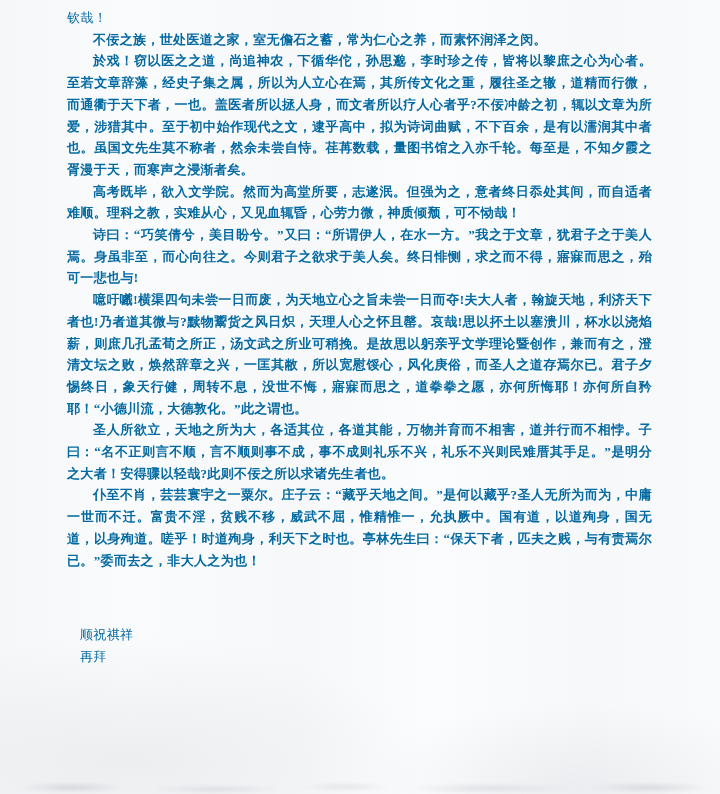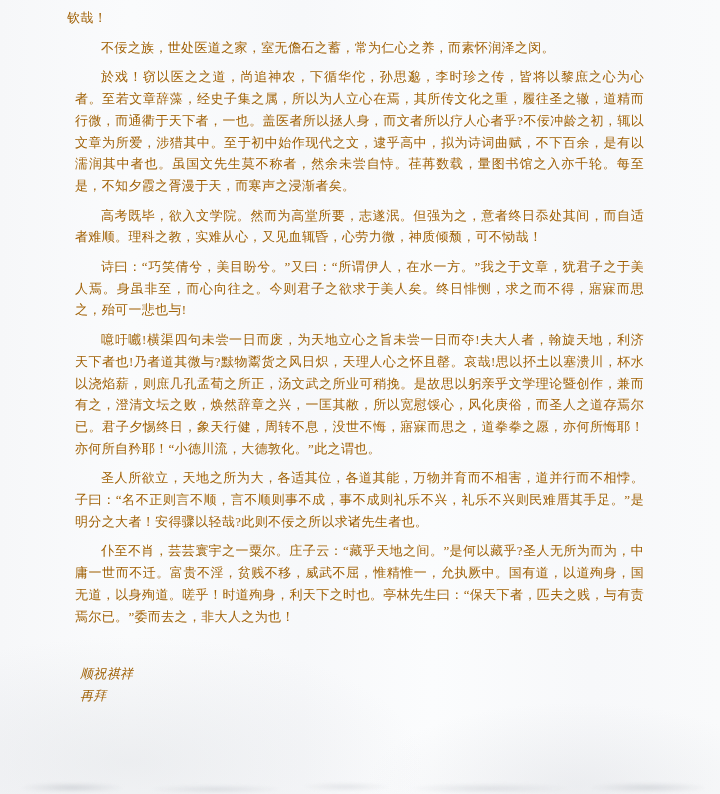--- a/index.html
+++ b/index.html
@@ -12,38 +12,38 @@
       radial-gradient(ellipse 420px 180px at 18% 96%, rgba(210,213,218,0.35), rgba(210,213,218,0) 70%),
       radial-gradient(ellipse 300px 120px at 80% 99%, rgba(208,211,216,0.30), rgba(208,211,216,0) 70%),
       linear-gradient(90deg, #f6f7f9 0%, #fafbfc 18%, #f7f8fa 42%, #fbfcfd 60%, #f7f8fa 82%, #f9fafb 100%);
     font-family: "Liberation Serif", "DejaVu Serif", serif;
   }
   .page {
     position: absolute;
     top: 7px;
     left: 67px;
     width: 585px;
-    color: #a16207;
+    color: #0369a1;
     font-size: 13px;
     line-height: 21.7px;
     letter-spacing: 0.35px;
     text-align: justify;
   }
   .para {
-    margin: 8px;
+    margin: 0;
     text-indent: 2em;
+    font-weight: bold;
   }
   .salutation {
     margin: 0;
     text-indent: 0;
   }
   .closing-block {
-    margin-top: 36px;
+    margin-top: 53px;
     padding-left: 13px;
-    font-style: italic;
   }
   .closing-line { margin: 0; }
   .scan-smudge-bottom {
     position: absolute;
     left: 0;
     bottom: 0;
     width: 720px;
     height: 16px;
     background:
       radial-gradient(ellipse 70px 7px at 10% 60%, rgba(190,194,200,0.55), rgba(190,194,200,0) 75%),

